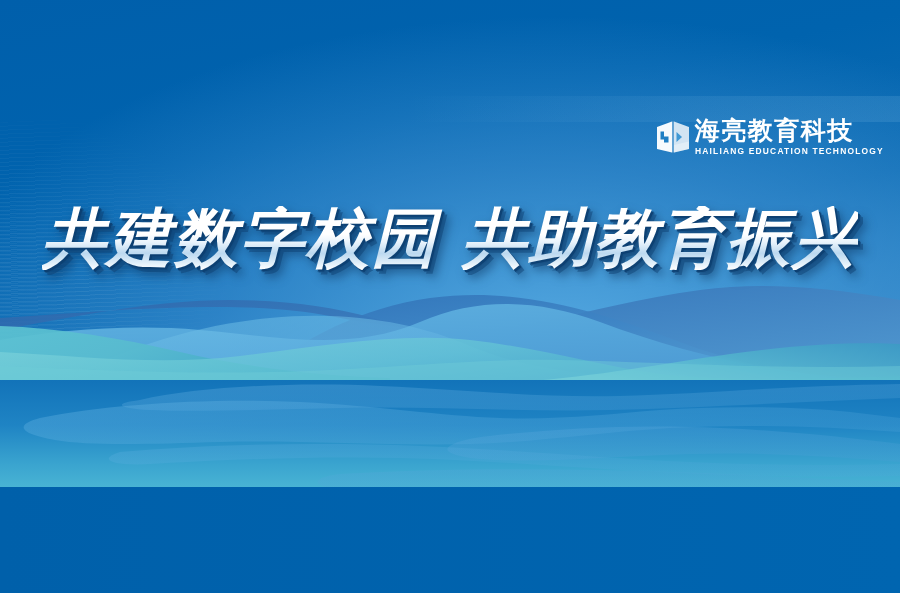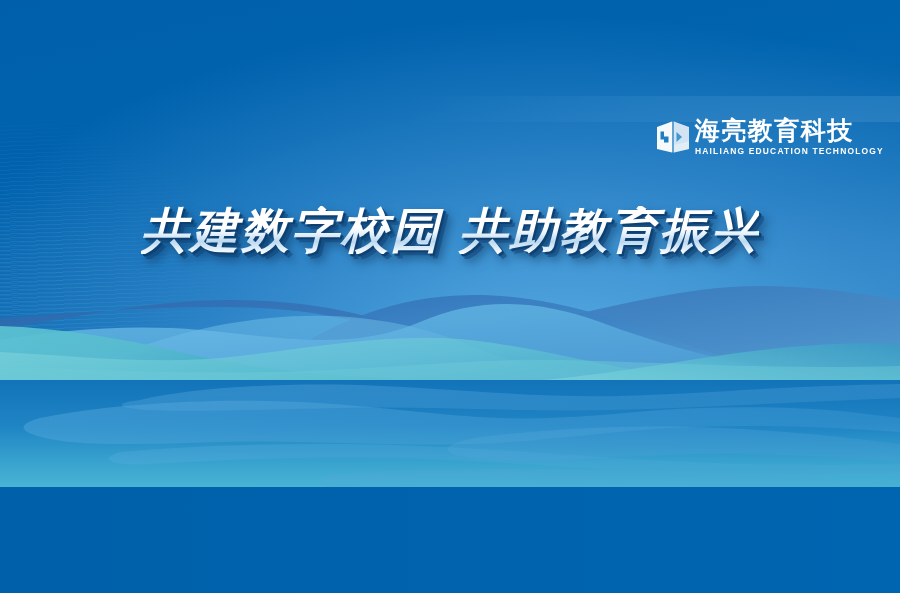--- a/index.html
+++ b/index.html
@@ -105,21 +105,21 @@
     position: absolute;
     left: 0;
     top: 206px;
     width: 900px;
     text-align: center;
     z-index: 40;
   }
   #title {
     display: inline-block;
     font-family: "DejaVu Sans", "Liberation Sans", sans-serif;
-    font-size: 48px;
+    font-size: 64px;
     font-weight: bold;
     font-style: italic;
     letter-spacing: 2px;
     line-height: 1;
     color: #ffffff;
     background: linear-gradient(180deg,
       #ffffff 0%,
       #ffffff 44%,
       #eaf4fc 56%,
       #bcd9f0 74%,

